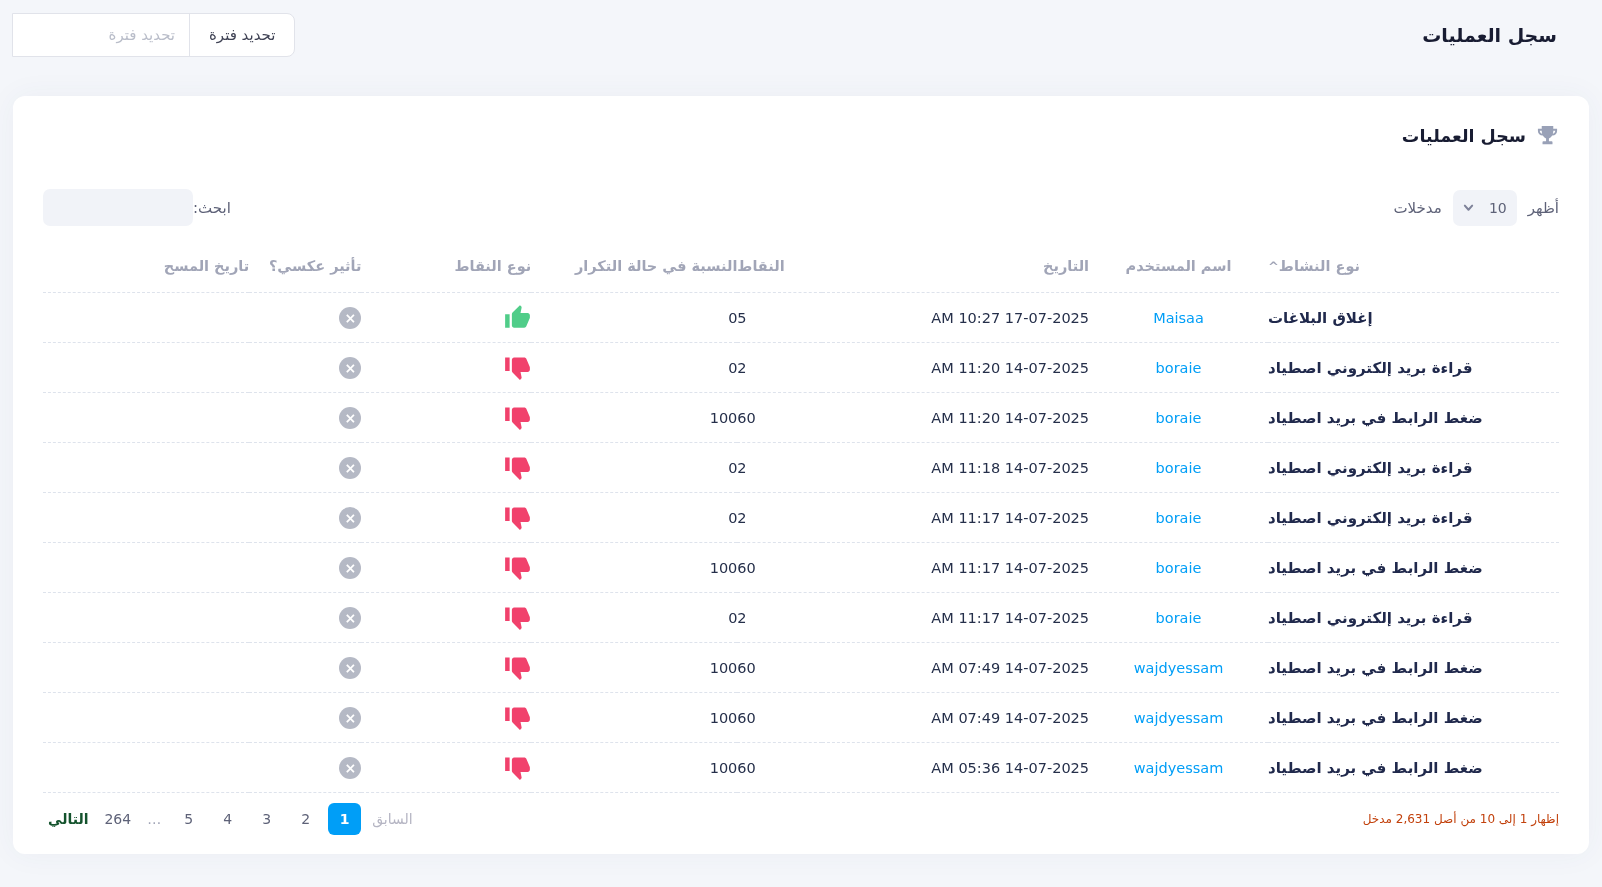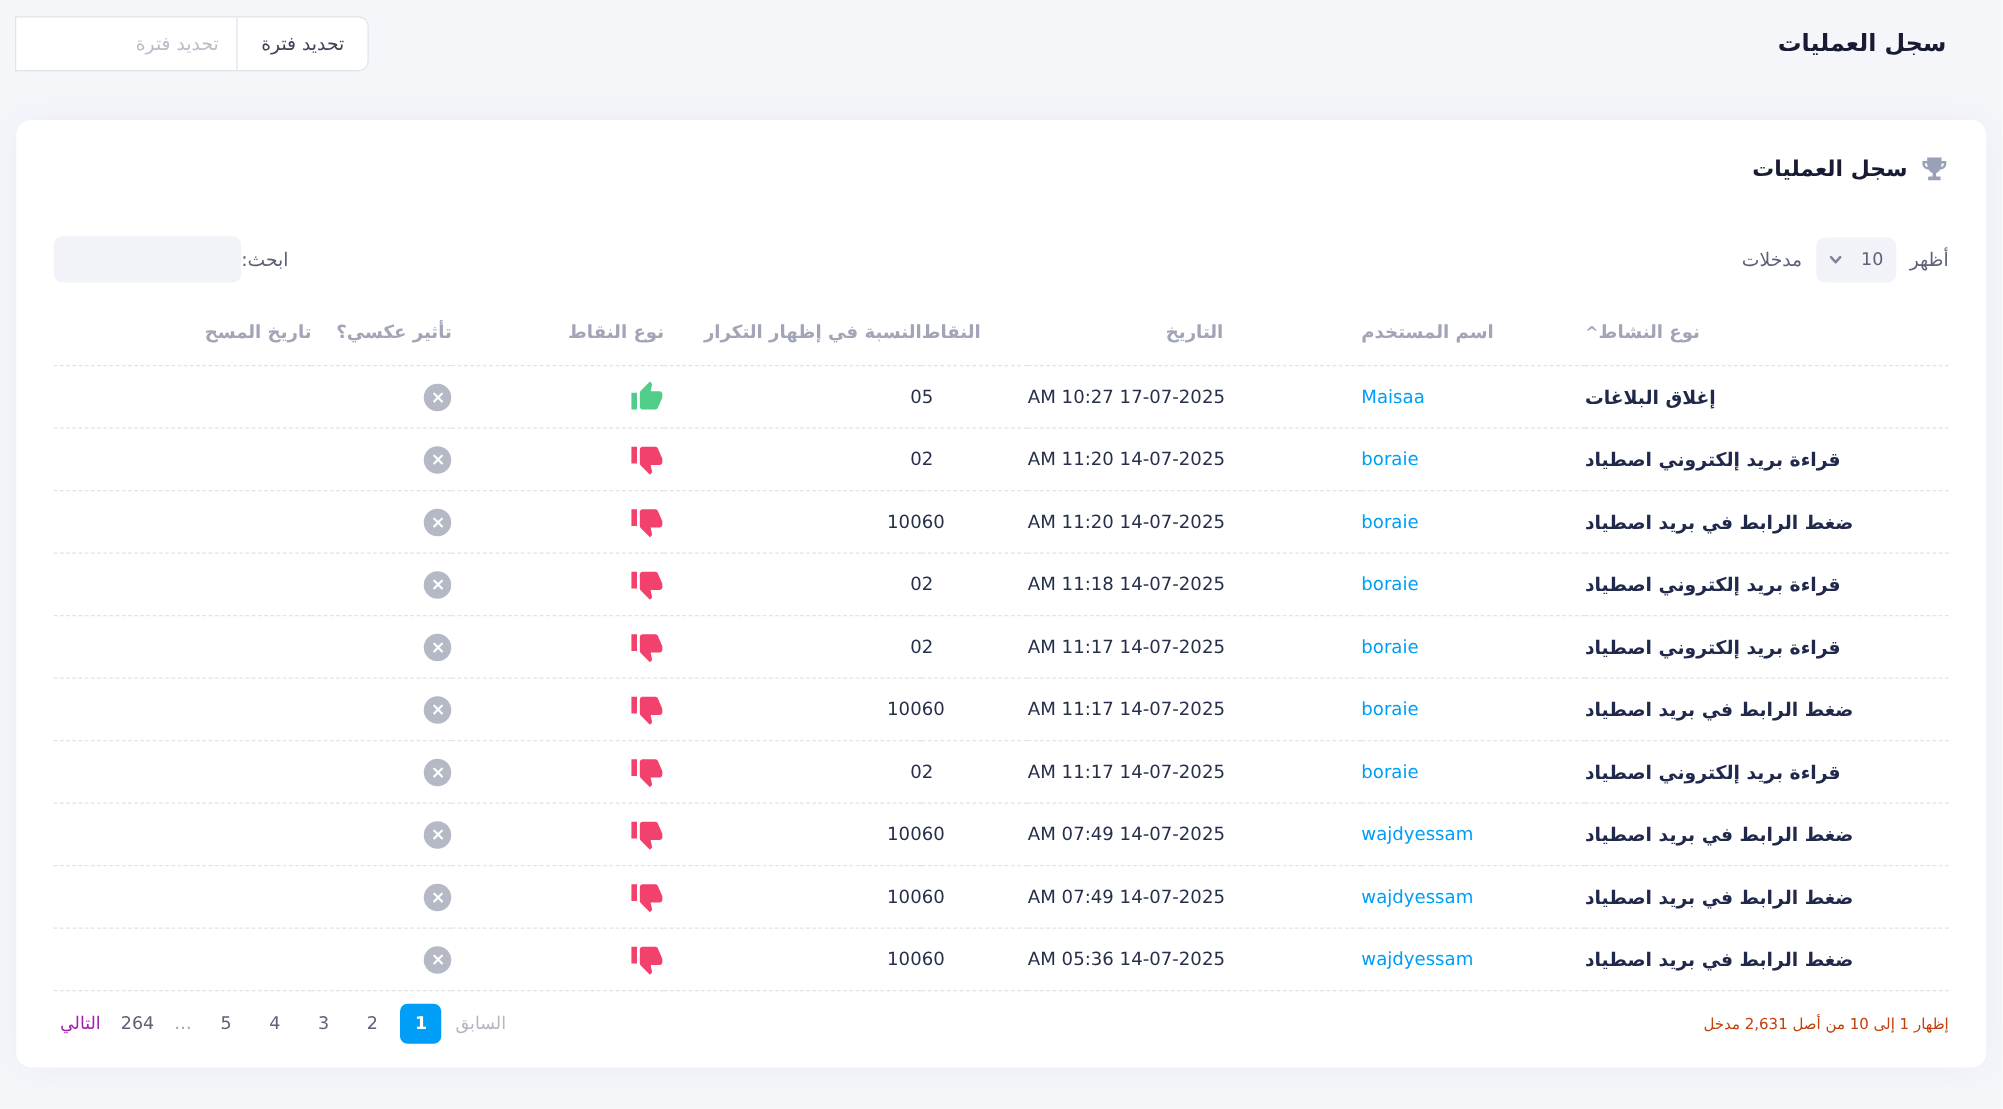--- a/index.html
+++ b/index.html
@@ -39,42 +39,42 @@
   .chev{width:11px;height:11px;stroke:#7e8299;fill:none;stroke-width:2.2;stroke-linecap:round;stroke-linejoin:round}
   .search-box{display:flex;align-items:center;font-size:15px;color:#5e6278}
   .search-input{width:150px;height:37px;background:#f1f3f8;border:none;border-radius:7px;outline:none;font-family:inherit;font-size:14px;padding:0 12px;color:#252f4a}
   
   table{width:100%;border-collapse:collapse;margin-top:20px;table-layout:fixed}
   thead th{color:var(--muted);font-weight:700;font-size:14.5px;padding:12px 0 18px}
   tbody td{height:50px;padding:8px 0;border-top:1px dashed #dee3ec;font-size:14.5px;color:#252f4a;vertical-align:middle}
   tbody tr:last-child td{border-bottom:1px dashed #dee3ec}
   .col-activity{text-align:left}
   td.col-activity{font-weight:600;font-size:15px;color:#20294c}
-  .col-user{text-align:left}
-  .col-date{}
+  .col-user{text-align:center}
+  .col-date{text-align:right}
   td.col-date{direction:ltr;unicode-bidi:isolate}
   .col-points{text-align:left}
   .col-rate{text-align:right}
   .col-type,.col-adverse,.col-scan{text-align:right}
   .sort-caret{font-size:13px;color:var(--muted)}
   .user-link{color:var(--primary);cursor:pointer;font-size:14.5px}
   .thumb{width:27px;height:27px;display:inline-block;vertical-align:middle}
   .thumb.up path{fill:var(--success)}
   .thumb.down{transform:scaleY(-1)}
   .thumb.down path{fill:var(--danger)}
   .xcircle{width:22px;height:22px;border-radius:50%;background:#b5b9c5;color:#fff;display:inline-flex;align-items:center;justify-content:center;font-size:14px;font-weight:700;line-height:1}
   
   .card-footer{display:flex;justify-content:space-between;align-items:center;margin-top:auto;padding-top:10px}
   .pagination-info{font-size:12px;color:#c2410c}
   .pagination{display:flex;align-items:center;gap:6px}
   .page-list{display:flex;align-items:center;gap:6px}
   .page{min-width:33px;height:32px;display:inline-flex;align-items:center;justify-content:center;border-radius:6px;font-size:14px;color:#5e6278;cursor:pointer;padding:0 5px}
   .page.active{background:var(--primary);color:#fff;font-weight:600}
   .page.prev{color:#b5b5c3;cursor:default}
-  .page.next{color:#a21caf;font-weight:400}
+  .page.next{color:#14532d;font-weight:700}
   .page.ellipsis{color:#a1a5b7;cursor:default;min-width:20px}
 </style>
 </head>
 <body>
 
 <div class="toolbar">
   <h1 class="page-title">سجل العمليات</h1>
 
   <div class="filter-cluster">
     <div class="period-group">
@@ -122,21 +122,21 @@
         <col style="width:13.6%">
     </colgroup>
     <thead>
       <tr>
         <th class="col-activity">
           <span>نوع النشاط</span><span class="sort-caret">^</span>
         </th>
         <th class="col-user">اسم المستخدم</th>
         <th class="col-date">التاريخ</th>
         <th class="col-points">النقاط</th>
-        <th class="col-rate">النسبة في إظهار التكرار</th>
+        <th class="col-rate">النسبة في حالة التكرار</th>
         <th class="col-type">نوع النقاط</th>
         <th class="col-adverse">تأثير عكسي؟</th>
         <th class="col-scan">تاريخ المسح</th>
       </tr>
     </thead>
     <tbody>
         <tr>
           <td class="col-activity">إغلاق البلاغات</td>
           <td class="col-user"><span class="user-link">Maisaa</span></td>
           <td class="col-date">AM 10:27 17-07-2025</td>

